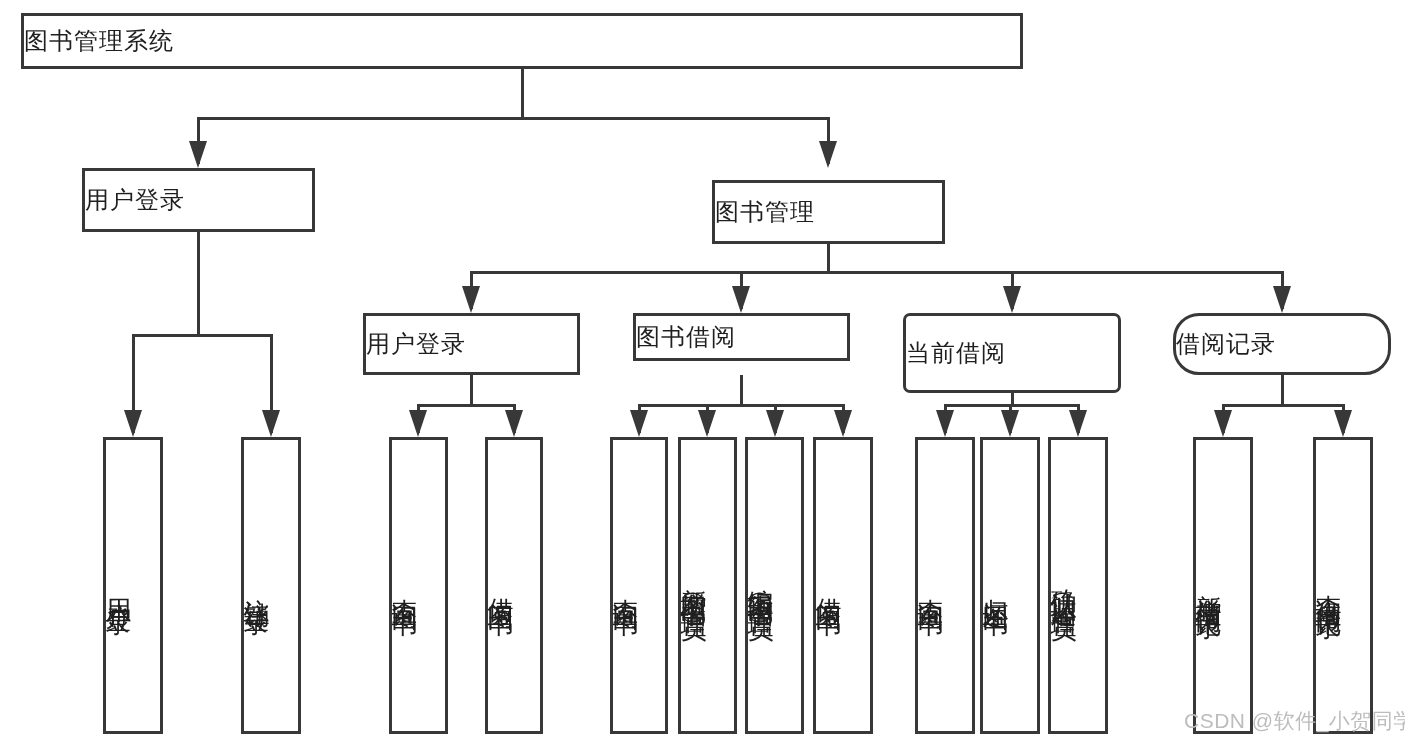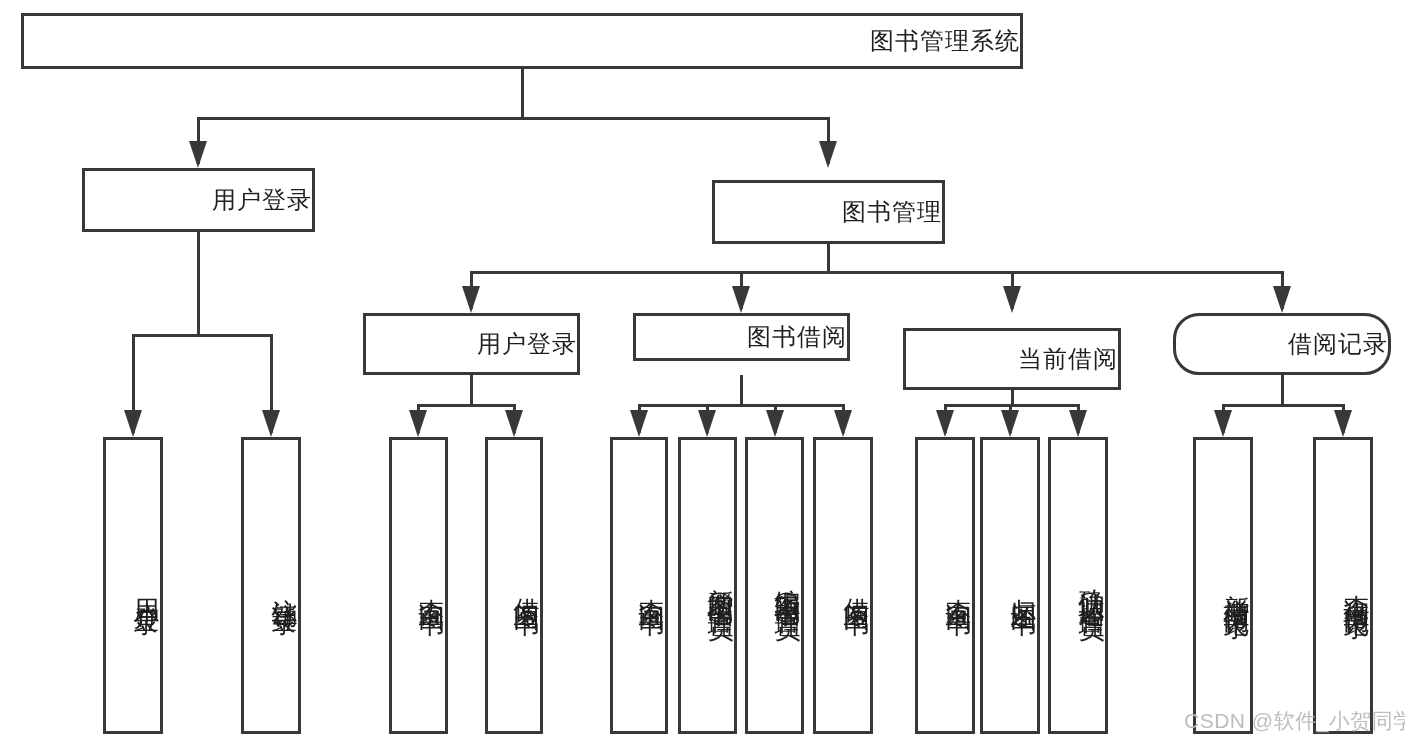--- a/index.html
+++ b/index.html
@@ -10,21 +10,21 @@
     background:#ffffff;
     overflow:hidden;
   }
   .node{
     position:absolute;
     box-sizing:border-box;
     background:#ffffff;
     border:3px solid #383838;
     display:flex;
     align-items:center;
-    justify-content:flex-end;
+    justify-content:flex-start;
     color:#1f1f1f;
   }
   .node.h .label{
     font-size:24px;
     letter-spacing:1px;
     white-space:nowrap;
   }
   .node.v .label{
     writing-mode:vertical-rl;
     font-size:26px;
@@ -118,21 +118,21 @@
     </div>
     <div class="node h" style="left: 712px; top: 180px; width: 233px; height: 64px;">
       <span class="label">图书管理</span>
     </div>
     <div class="node h" style="left: 363px; top: 313px; width: 217px; height: 62px;">
       <span class="label">用户登录</span>
     </div>
     <div class="node h" style="left: 633px; top: 313px; width: 217px; height: 48px;">
       <span class="label">图书借阅</span>
     </div>
-    <div class="node h" style="left: 903px; top: 328px; width: 218px; height: 62px;">
+    <div class="node h" style="left: 903px; top: 313px; width: 218px; height: 80px; border-radius: 7px;">
       <span class="label">当前借阅</span>
     </div>
     <div class="node h" style="left: 1173px; top: 313px; width: 218px; height: 62px; border-radius: 26px;">
       <span class="label">借阅记录</span>
     </div>
     <div class="node v" style="left: 103px; top: 437px; width: 60px; height: 297px;">
       <span class="label">用户登录</span>
     </div>
     <div class="node v" style="left: 241px; top: 437px; width: 60px; height: 297px;">
       <span class="label">注销登录</span>

